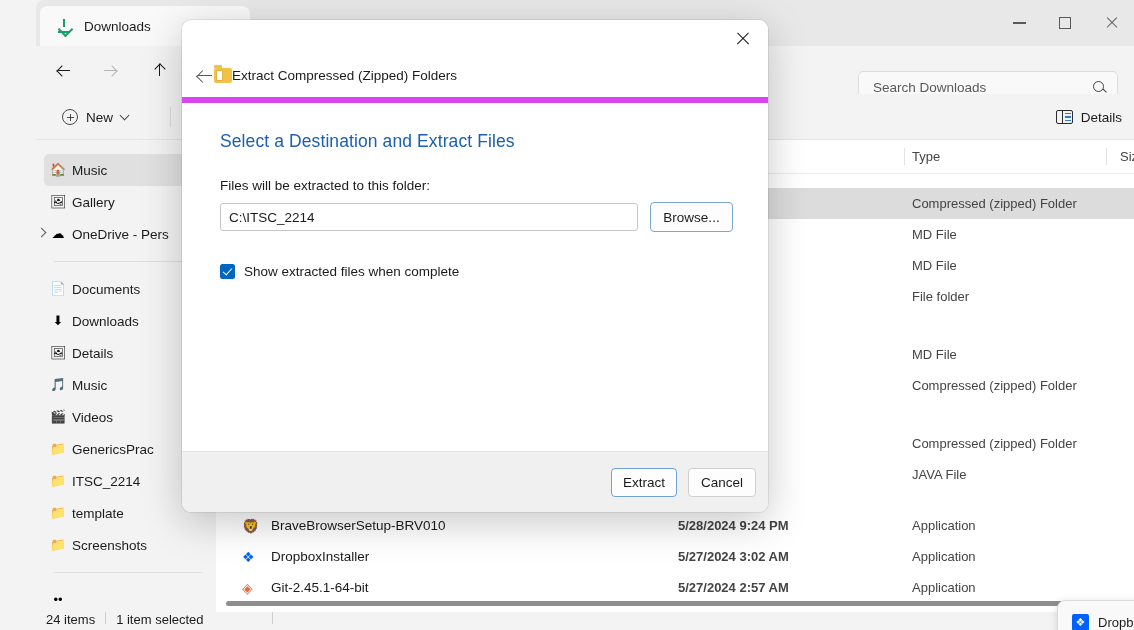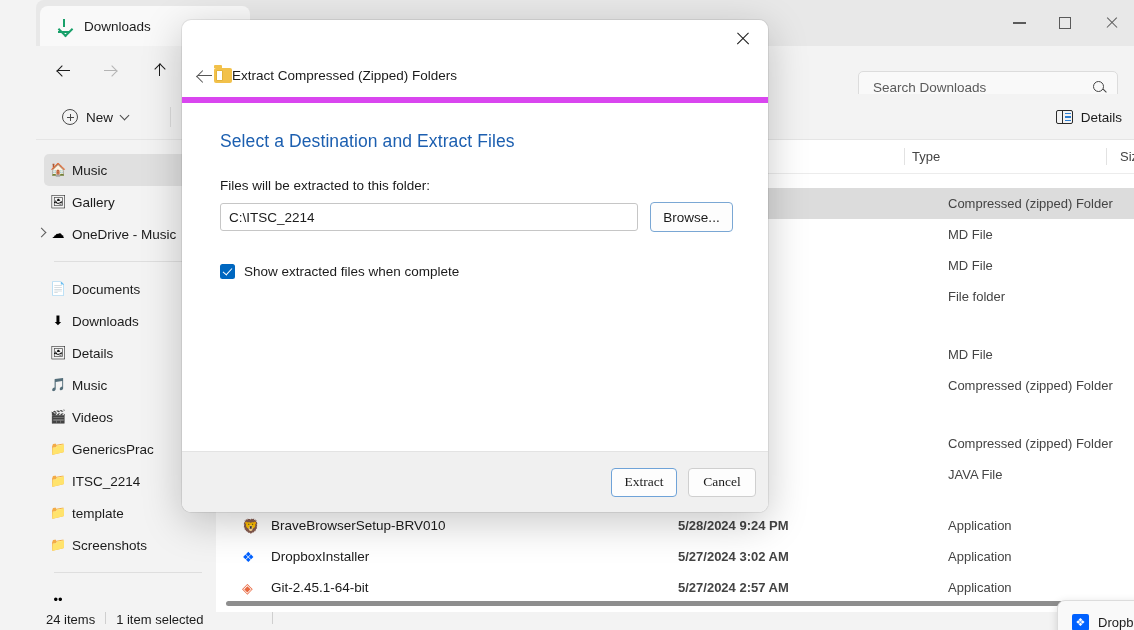--- a/index.html
+++ b/index.html
@@ -221,21 +221,21 @@
   .row {
     position: absolute; left: 0; width: 918px; height: 31px;
     display: flex; align-items: center;
   }
   .row.sel { background: #dcdcdc; }
   .cell-name {
     position: absolute; left: 26px; font-size: 13.5px; color: #1b1b1b;
     display: flex; align-items: center; gap: 11px;
   }
   .cell-date { position: absolute; left: 462px; font-size: 13px; color: #444; font-weight: bold; }
-  .cell-type { position: absolute; left: 732px; font-size: 13px; color: #444; }
+  .cell-type { position: absolute; left: 696px; font-size: 13px; color: #444; }
   .fico { width: 18px; height: 18px; font-size: 14px; line-height: 18px; }
 
   .hscroll {
     position: absolute; left: 0; bottom: 0;
     width: 918px; height: 16px; background: #ffffff;
   }
   .hscroll-thumb {
     position: absolute; left: 10px; top: 5px;
     width: 880px; height: 5px; background: #8e8e8e; border-radius: 3px;
   }
@@ -364,21 +364,21 @@
     width: 586px; height: 61px;
     background: #f0f0f0;
     border-top: 1px solid #e3e3e3;
     display: flex; align-items: center; justify-content: flex-end;
     gap: 11px; padding-right: 12px;
   }
   .dlg-btn {
     width: 66px; height: 29px;
     border: 1px solid #cfcfcf; border-radius: 4px;
     background: #fdfdfd;
-    font-family: Liberation Serif, serif;
+    font-family: Liberation Sans, sans-serif;
     font-size: 13.5px; color: #1b1b1b;
     cursor: pointer;
   }
   .dlg-btn.primary { border-color: #6fa3d8; }
   .dlg-btn.cancel { width: 68px; }
 </style>
 </head>
 <body>
 
 <div id="explorer">
@@ -446,21 +446,21 @@
       <span class="snav-ico">🏠</span>
       <span class="snav-label">Music</span>
     </div>
     <div class="snav">
       <span class="snav-ico">🖼</span>
       <span class="snav-label">Gallery</span>
     </div>
     <div class="snav" style="padding-left:28px;">
       <span class="snav-exp"></span>
       <span class="snav-ico">☁</span>
-      <span class="snav-label">OneDrive - Music</span>
+      <span class="snav-label">OneDrive - Pers</span>
     </div>
 
     <div class="sdiv"></div>
 
     <div class="snav">
       <span class="snav-ico">📄</span>
       <span class="snav-label">Documents</span>
       <span class="snav-pin">📌</span>
     </div>
     <div class="snav">

